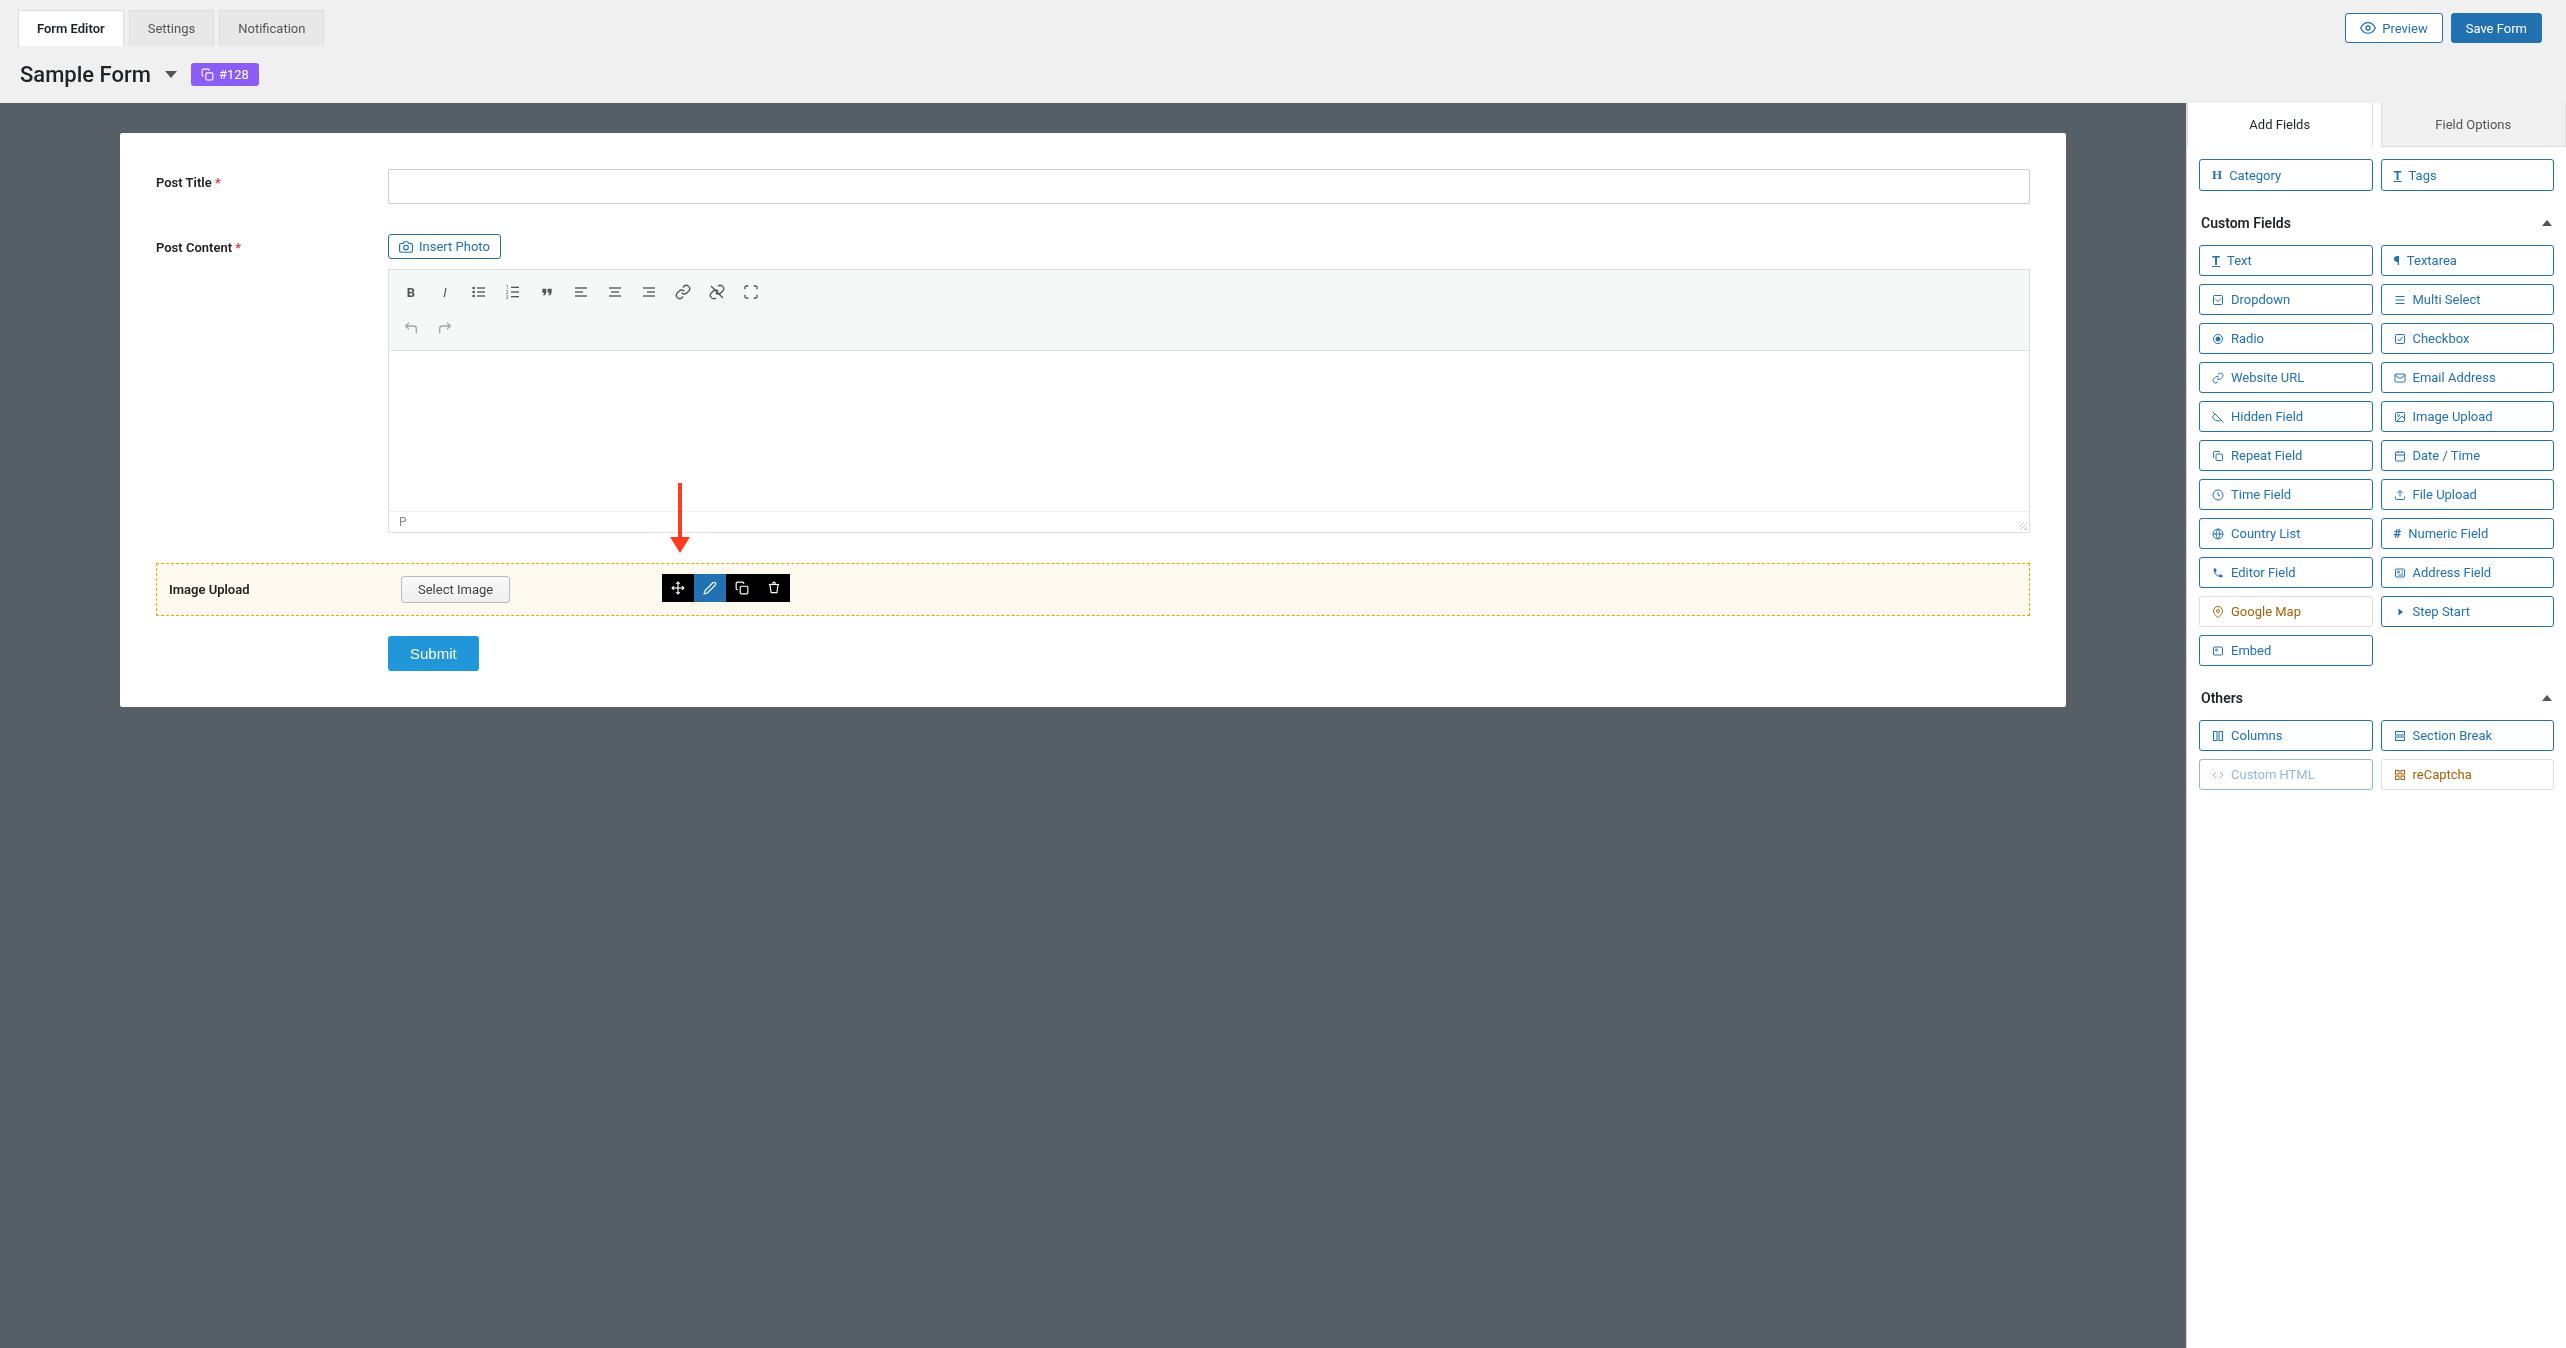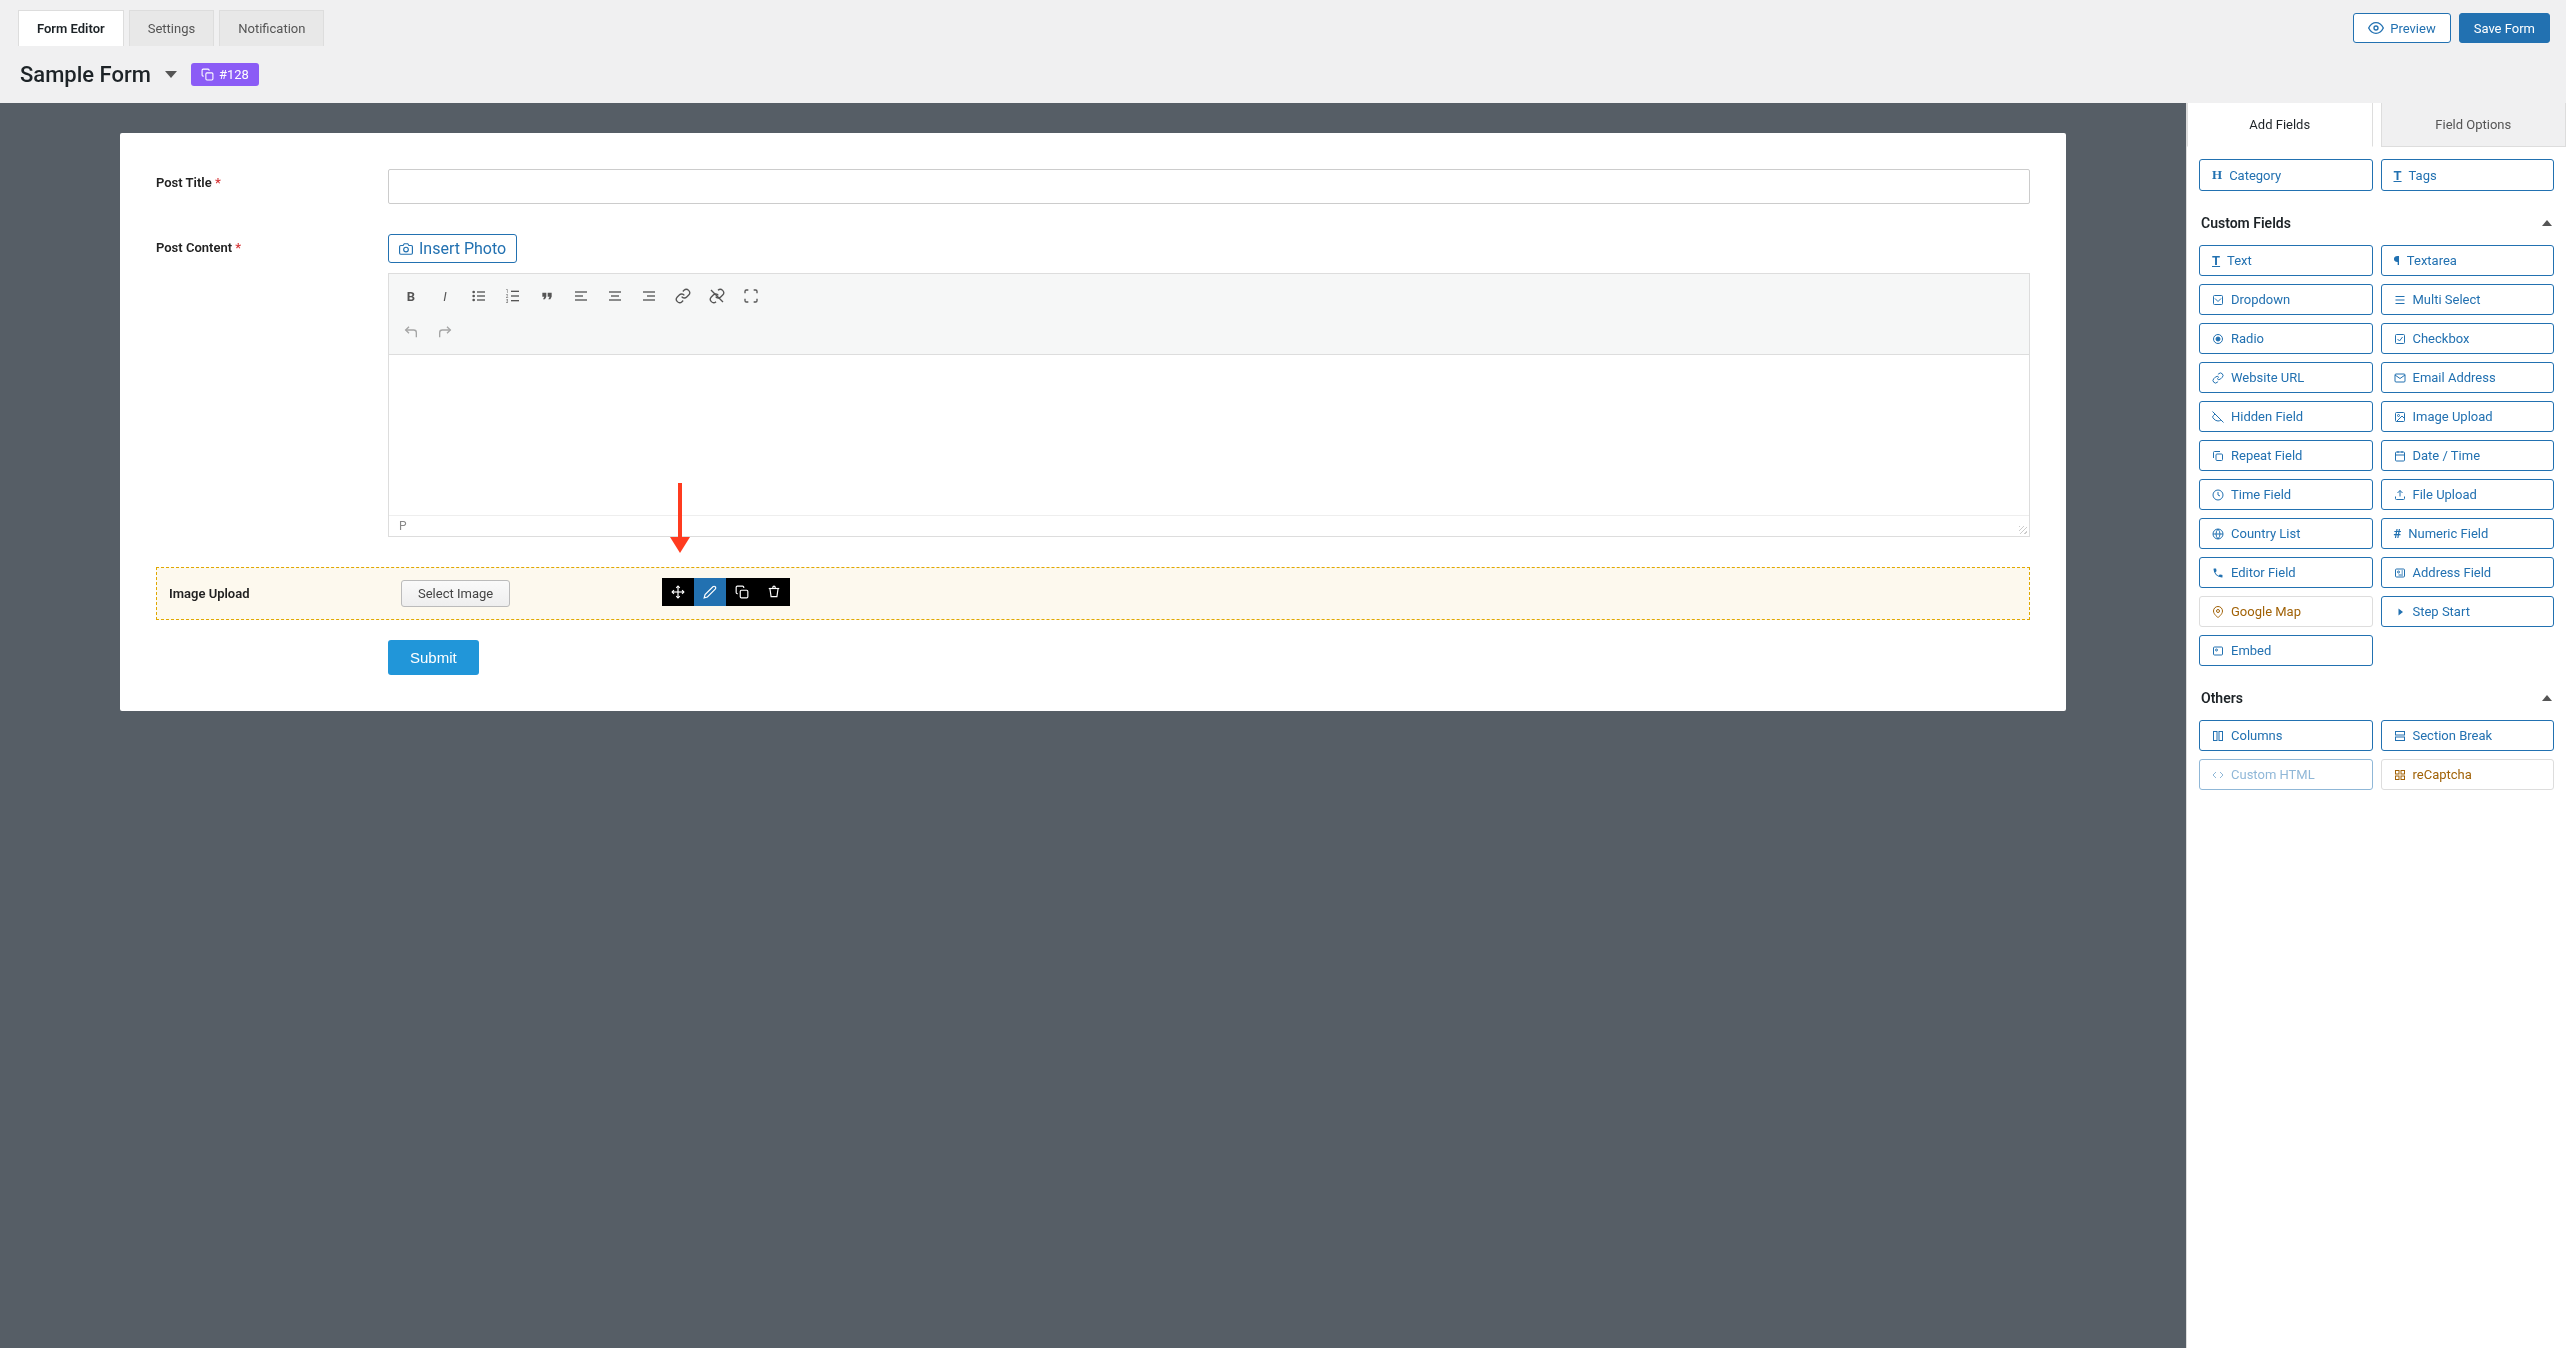--- a/index.html
+++ b/index.html
@@ -1,37 +1,37 @@
 <!DOCTYPE html>
 <html><head>
 <meta charset="utf-8">
 <style>
 * { box-sizing: border-box; margin: 0; padding: 0; }
 body { font-family: -apple-system, BlinkMacSystemFont, "Segoe UI", Roboto, sans-serif; font-size: 13px; background: #f0f0f1; color: #1d2327; }
-.top-bar { display: flex; justify-content: space-between; align-items: center; padding: 10px 16px 0 18px; background: #f0f0f1; }
+.top-bar { display: flex; justify-content: space-between; align-items: center; padding: 10px 24px 0 18px; background: #f0f0f1; }
 .tabs { display: flex; }
 .tab { padding: 10px 18px; background: #e8e8e8; border: 1px solid #ddd; border-bottom: none; color: #555; cursor: pointer; margin-right: 5px; }
 .tab.active { background: #fff; color: #1d2327; font-weight: 600; }
 .top-actions { display: flex; gap: 8px; }
 .btn { display: inline-flex; align-items: center; gap: 6px; padding: 6px 14px; border-radius: 3px; cursor: pointer; font-size: 13px; border: 1px solid; }
 .btn-outline { background: #fff; border-color: #2271b1; color: #2271b1; margin-left: 16px; }
 .btn-primary { background: #2271b1; border-color: #2271b1; color: #fff; }
 .title-row { display: flex; align-items: center; gap: 14px; padding: 16px 20px; background: #f0f0f1; }
 .form-title { font-size: 22px; font-weight: 500; }
 .chevron { width: 0; height: 0; border-left: 6px solid transparent; border-right: 6px solid transparent; border-top: 7px solid #555; }
 .badge { background: #8b5cf6; color: #fff; padding: 4px 10px; border-radius: 3px; display: inline-flex; align-items: center; gap: 5px; font-size: 13px; }
 .main-layout { display: flex; height: calc(100vh - 100px); }
 .canvas-wrap { flex: 1; background: #565e66; padding: 30px 120px; overflow: auto; }
 .form-card { background: #fff; padding: 36px; border-radius: 2px; }
 .field-row { display: flex; margin-bottom: 30px; }
 .field-label { width: 232px; font-weight: 600; color: #222; padding-top: 6px; }
 .req { color: #d63638; }
 .field-ctrl { flex: 1; }
 .text-input { width: 100%; border: 1px solid #ccc; padding: 9px; border-radius: 2px; }
-.insert-photo { display: inline-flex; align-items: center; gap: 6px; border: 1px solid #2271b1; color: #2271b1; padding: 4px 10px; border-radius: 3px; background: #fff; margin-bottom: 10px; font-size: 16px; }
+.insert-photo { display: inline-flex; align-items: center; gap: 6px; border: 1px solid #2271b1; color: #2271b1; padding: 4px 10px; border-radius: 3px; background: #fff; margin-bottom: 10px; font-size: 13px; }
 .editor { border: 1px solid #ddd; }
 .toolbar { display: flex; flex-wrap: wrap; gap: 2px; padding: 6px; border-bottom: 1px solid #ddd; background: #f6f7f7; }
 .tb-btn { width: 32px; height: 32px; display: flex; align-items: center; justify-content: center; color: #555; cursor: pointer; }
 .editor-area { height: 160px; background: #fff; }
 .editor-footer { padding: 3px 10px; color: #888; font-size: 12px; border-top:1px solid #eee; position:relative; }
 .editor-footer:after { content:""; position:absolute; right:2px; bottom:2px; width:8px; height:8px; background:repeating-linear-gradient(135deg,#ccc 0,#ccc 1px,transparent 1px,transparent 3px); }
 .selected-field { border: 1px dashed #e0a800; background: #fdf9ee; padding: 12px 12px; display:flex; align-items:center; position: relative; }
 .selected-field .field-label { padding-top: 0; width: 232px; font-weight: 600; }
 .select-img-btn { border: 1px solid #bbb; background: linear-gradient(#fafafa,#eee); padding: 5px 16px; color: #444; border-radius: 3px; }
 .field-tools { position: absolute; left: 505px; top: 10px; display: flex; }

